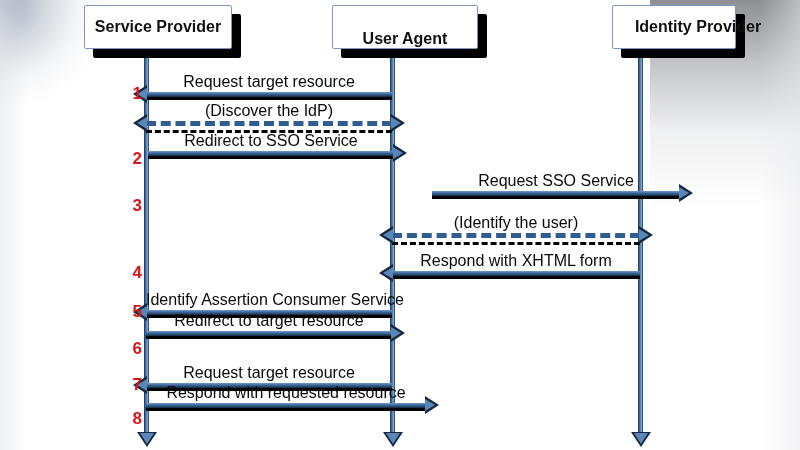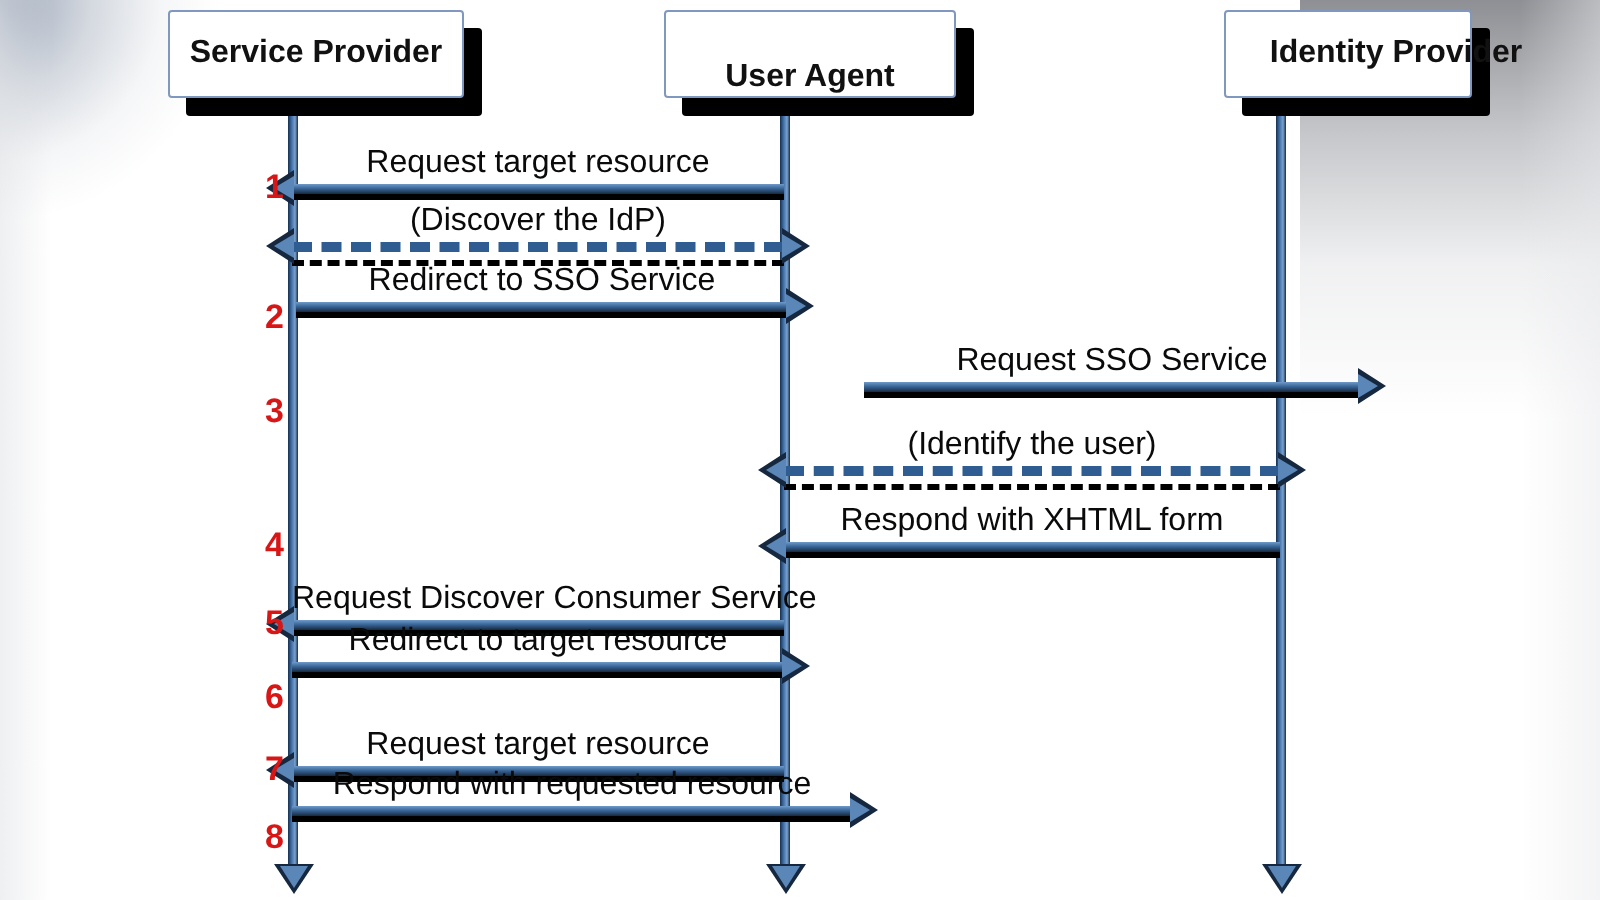--- a/index.html
+++ b/index.html
@@ -241,21 +241,21 @@
           <div class="head left"></div>
         </div>
       </div>
       <div class="msg" style="left: 392px; width: 248px; top: 254px;">
         <div class="msg-label">Respond with XHTML form</div>
         <div class="msg-line">
           <div class="head left"></div>
         </div>
       </div>
       <div class="msg" style="left: 146px; width: 246px; top: 293px;">
-        <div class="msg-label">Request Discover Consumer Service</div>
+        <div class="msg-label">Identify Assertion Consumer Service</div>
         <div class="msg-line">
           <div class="head left"></div>
         </div>
       </div>
       <div class="msg" style="left: 146px; width: 246px; top: 314px;">
         <div class="msg-label">Redirect to target resource</div>
         <div class="msg-line">
           <div class="head right"></div>
         </div>
       </div>

